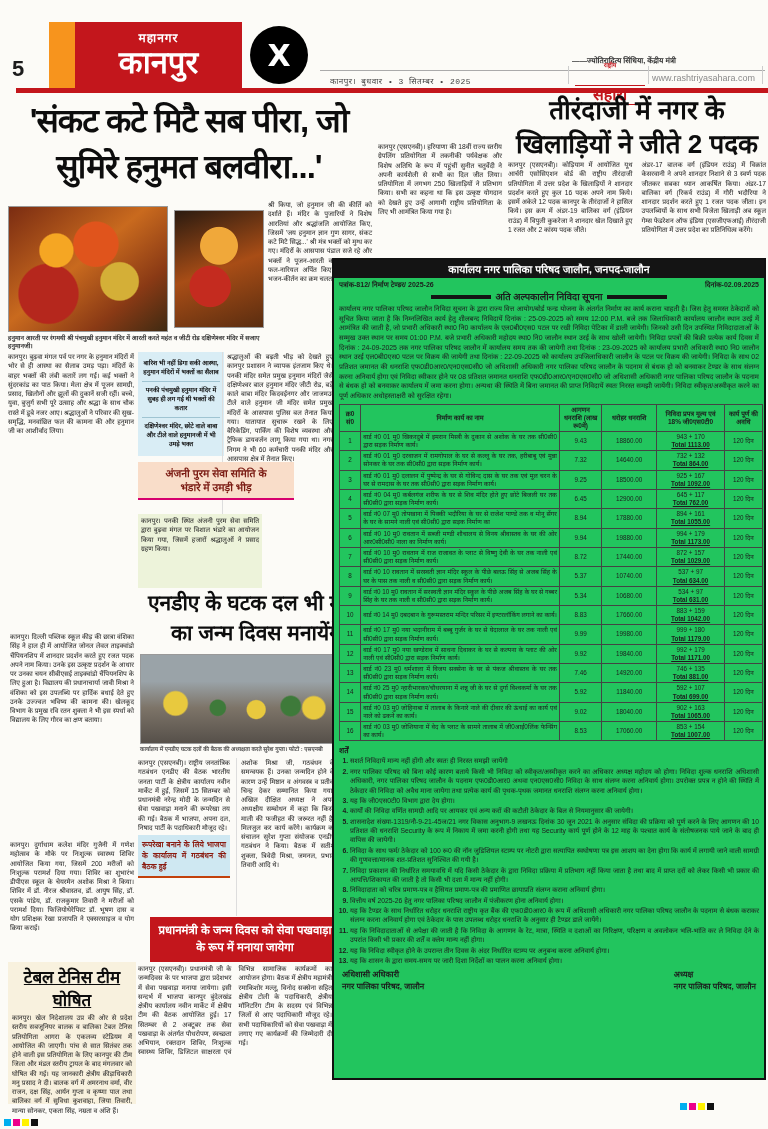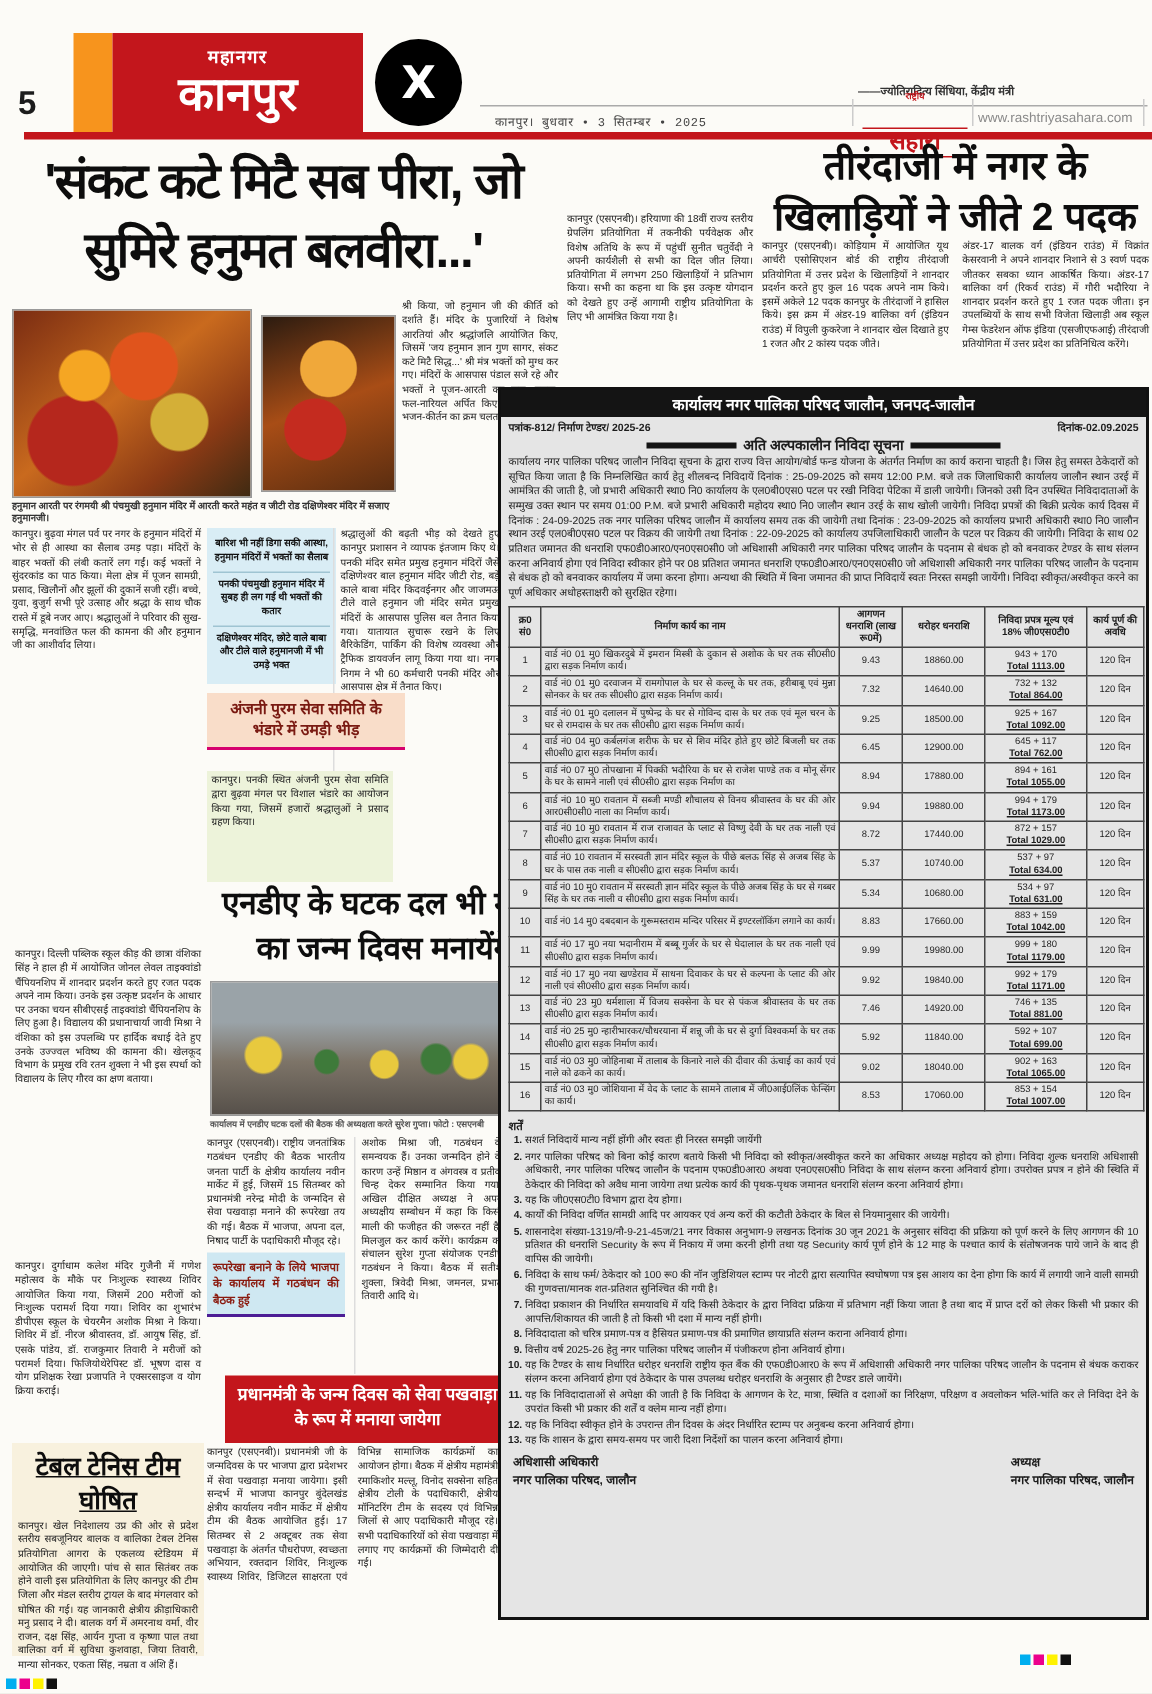--- a/index.html
+++ b/index.html
@@ -49,21 +49,21 @@
   .lead-cap{left:8px;top:334px;width:254px;}
   .lead-colA{left:8px;top:352px;width:126px;height:232px;}
   .hl-box{left:138px;top:352px;width:78px;background:#d9edf5;padding:3px 4px;}
   .hl-item{font-size:6.4px;font-weight:bold;line-height:1.4;text-align:center;
            padding:4px 0;border-bottom:1px solid #9fc4d2;color:#111;}
   .hl-item:last-child{border-bottom:none;}
   .lead-colC{left:222px;top:352px;width:106px;height:236px;border-left:1px solid #ddd;padding-left:4px;}
   
   .anjani-head{left:138px;top:462px;width:116px;background:#f9ddc9;color:#7a1a12;
                font-size:10.5px;font-weight:bold;text-align:center;line-height:1.35;
-               padding:4px 8px;border-bottom:2px solid #d6006e;}
+               padding:4px 20px;border-bottom:2px solid #d6006e;}
   .anjani-body{left:138px;top:514px;width:118px;height:70px;background:#edf3da;padding:2px 3px;}
   
   .dps-head{left:10px;top:562px;width:118px;background:#f8f1de;font-size:10.5px;line-height:1.4;padding:6px 3px;}
   .dps-body{left:10px;top:632px;width:124px;height:158px;}
   .shivir-head{left:10px;top:796px;width:124px;font-size:11px;line-height:1.45;}
   .shivir-body{left:10px;top:840px;width:124px;height:118px;}
   .tt-box{left:8px;top:962px;width:128px;height:142px;background:#f8f1de;padding:3px 4px;box-sizing:border-box;}
   .tt-head{font-size:17px;margin-bottom:2px;text-decoration:underline;}
   
   .nda-head{left:138px;top:588px;width:236px;font-size:21px;line-height:1.45;}
@@ -71,33 +71,33 @@
     background:
      radial-gradient(circle at 18% 55%,#e8c93e 0 7%,transparent 8%),
      radial-gradient(circle at 40% 60%,#3e7a3a 0 6%,transparent 7%),
      radial-gradient(circle at 60% 62%,#e8c93e 0 7%,transparent 8%),
      radial-gradient(circle at 78% 58%,#3e7a3a 0 6%,transparent 7%),
      radial-gradient(circle at 90% 60%,#e8c93e 0 6%,transparent 7%),
      linear-gradient(180deg,#9aa3a8 0 30%,#7d7468 60%,#56504a);}
   .nda-cap{left:140px;top:745px;width:192px;font-size:5.8px;color:#555;font-weight:bold;}
   .nda-col1{left:138px;top:758px;width:92px;height:158px;}
   .nda-col2{left:236px;top:758px;width:94px;height:158px;border-left:1px solid #ddd;padding-left:4px;}
-  .pullquote{margin:3px 0;background:#cfe8f2;border-bottom:2px solid #4c1d95;
+  .pullquote{margin:3px 0;background:#cfe8f2;border-bottom:2px solid #c2410c;
              color:#8a1a0f;font-size:7.6px;font-weight:bold;line-height:1.45;padding:4px;}
   
   .pm-head{left:150px;top:917px;width:182px;background:#c3161c;color:#fff;font-size:11.5px;
            font-weight:bold;text-align:center;line-height:1.5;padding:5px 4px;}
   .pm-body{left:138px;top:964px;width:194px;height:158px;column-count:2;column-gap:7px;}
   
   .grap-head{left:378px;top:97px;width:126px;font-size:11px;line-height:1.45;}
   .grap-body{left:378px;top:142px;width:124px;height:114px;}
   .arch-head{left:508px;top:94px;width:258px;font-size:26px;line-height:1.3;}
   .arch-body{left:508px;top:160px;width:258px;height:96px;column-count:2;column-gap:9px;}
   
-  .tender{left:332px;top:258px;width:434px;height:822px;border:2px solid #111;background:#e5e5e5;box-sizing:border-box;}
+  .tender{left:332px;top:258px;width:434px;height:822px;border:2px solid #111;background:#22c55e;box-sizing:border-box;}
   .t-title{background:#141414;color:#fff;font-size:10.5px;font-weight:bold;text-align:center;padding:2px 0;}
   .t-meta{display:flex;justify-content:space-between;font-size:7px;font-weight:bold;padding:2px 5px 0 5px;}
   .t-sub{display:flex;align-items:center;justify-content:center;gap:5px;margin:1px 0;}
   .t-sub-label{font-size:9.5px;font-weight:bold;}
   .t-dash{display:inline-block;width:60px;height:4px;background:#141414;}
   .t-intro{font-size:6.9px;line-height:1.4;text-align:justify;padding:0 5px;}
   table.tt{border-collapse:collapse;margin:3px 5px;width:424px;}
   table.tt th,table.tt td{border:1px solid #444;padding:1px 2px;vertical-align:middle;}
   table.tt th{font-size:6.5px;line-height:1.25;text-align:center;}
   table.tt td{font-size:6.3px;line-height:1.3;text-align:center;}

